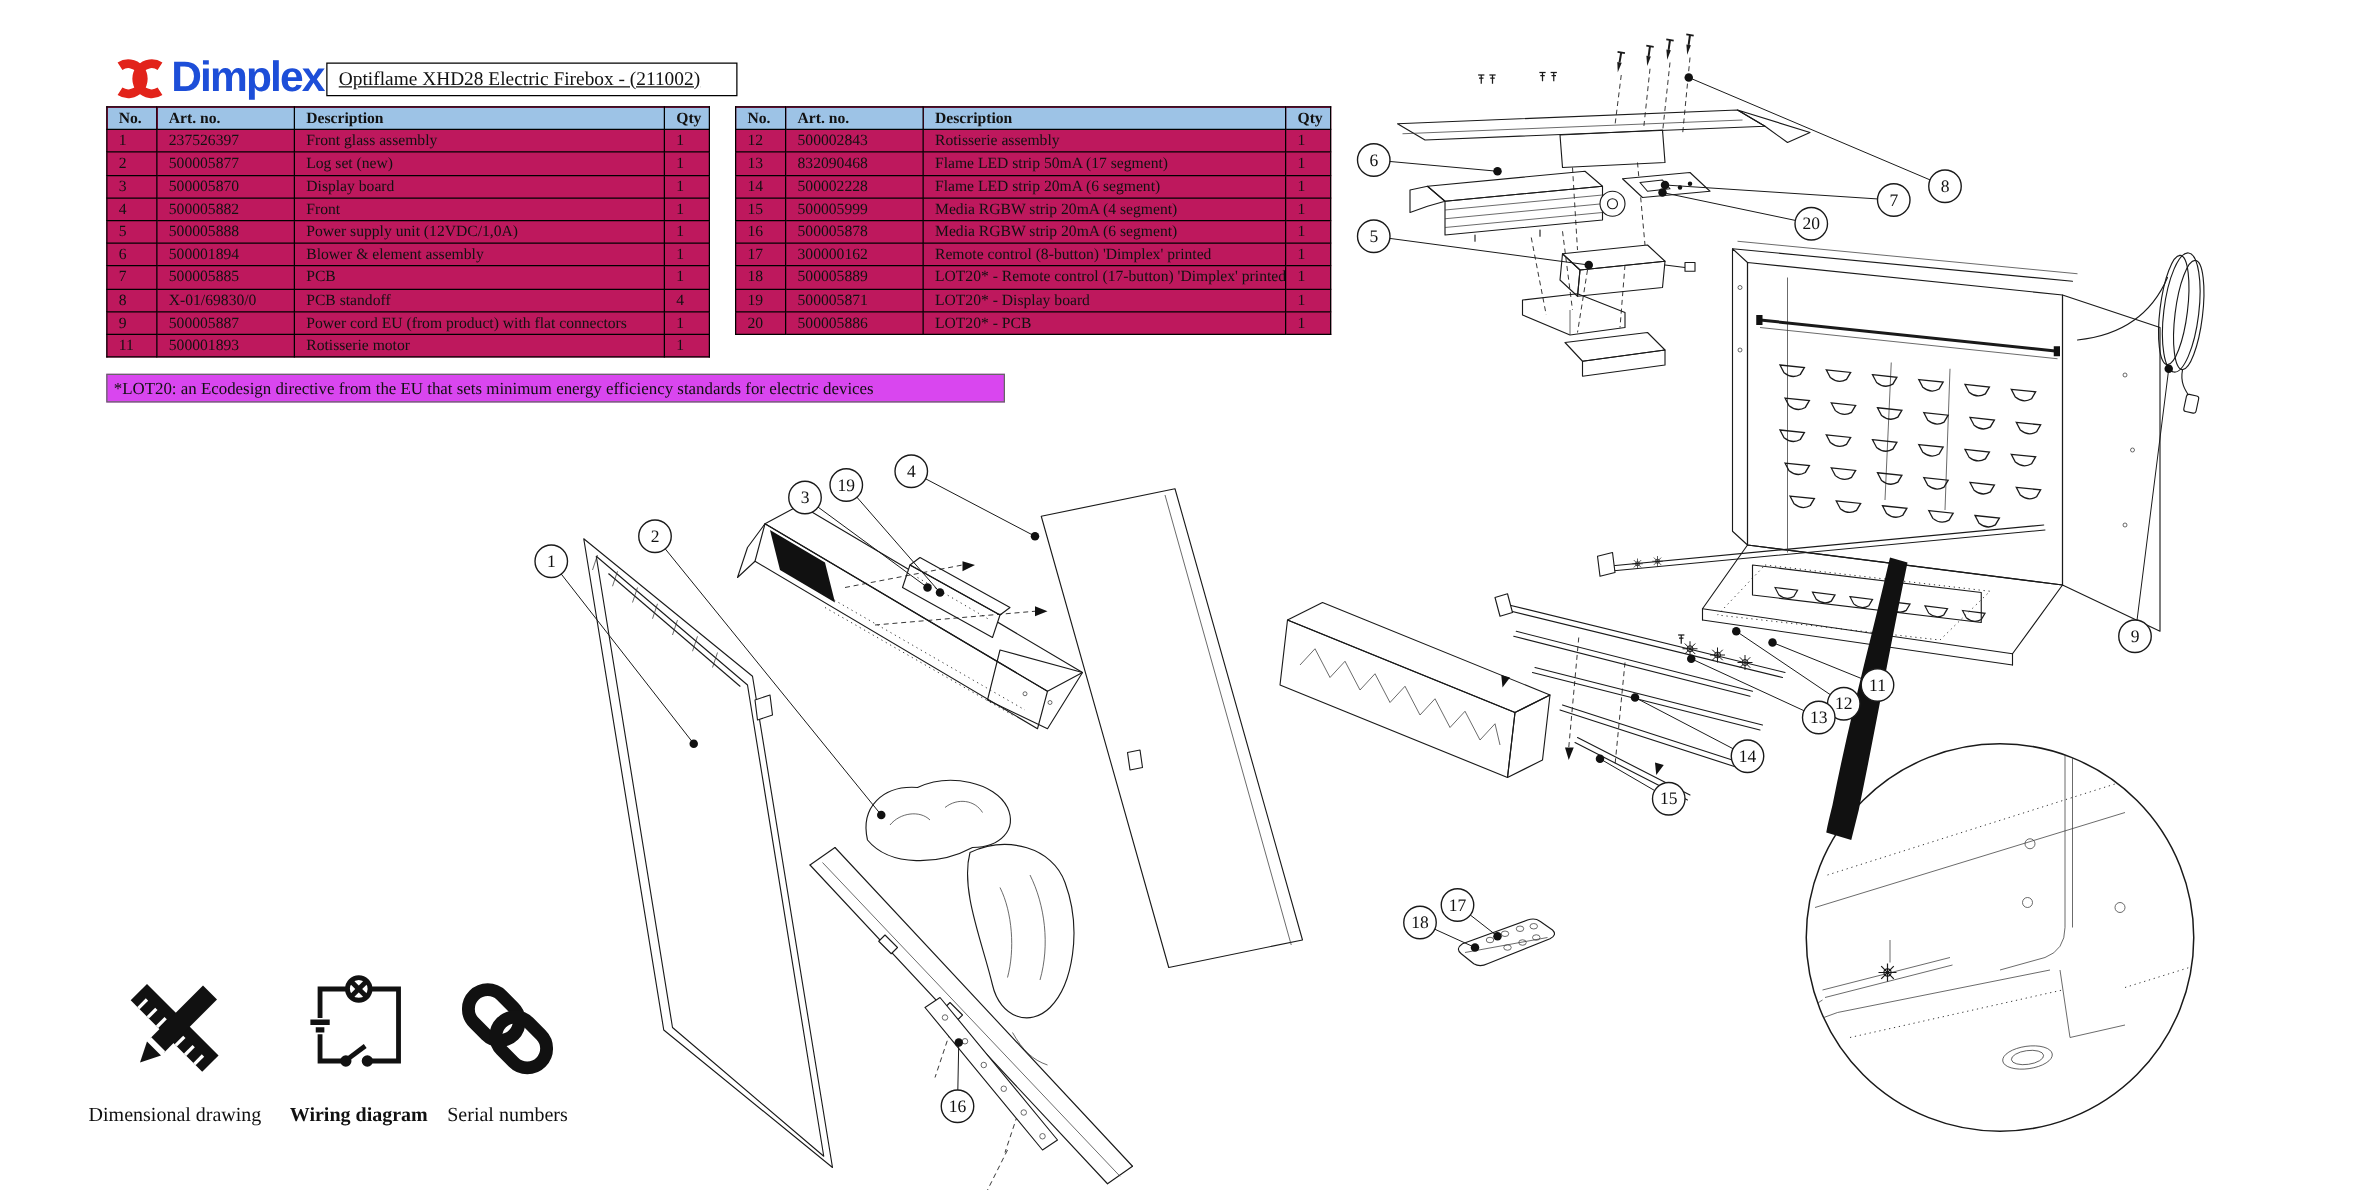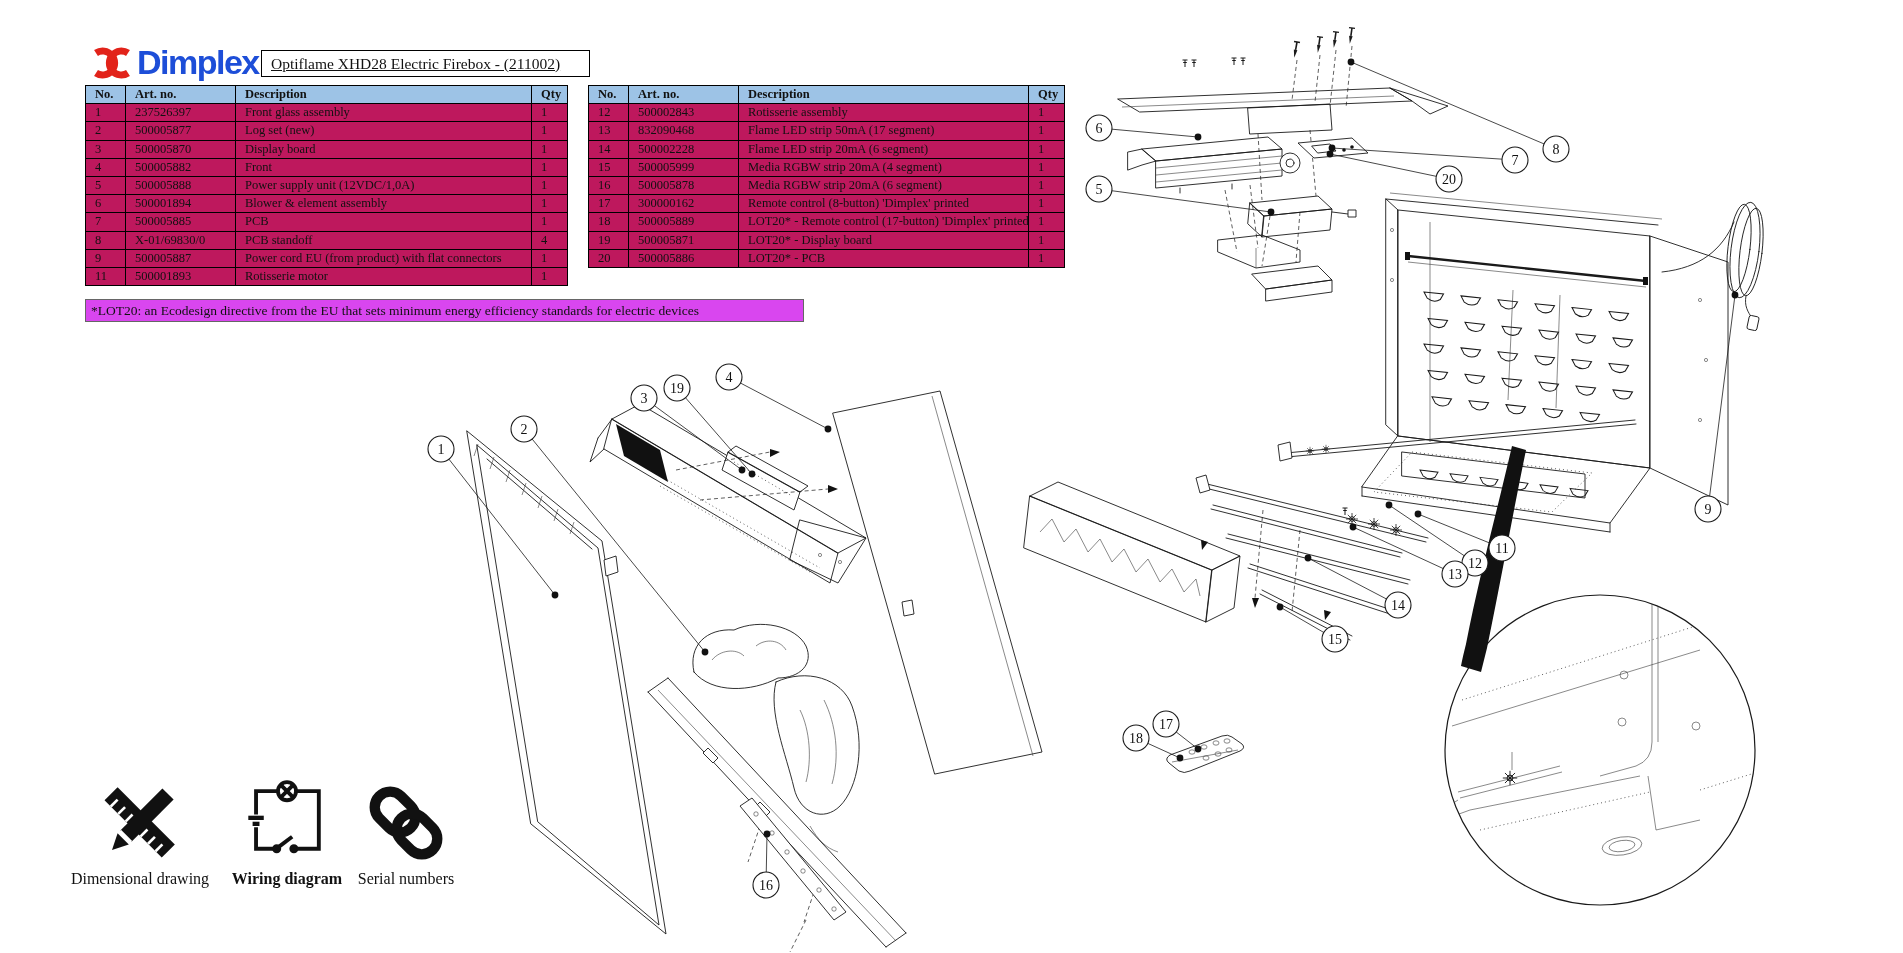--- a/index.html
+++ b/index.html
@@ -25,21 +25,21 @@
   #table-right{left:588px;top:85px;width:477px;}
   col.c-no{width:40px;} col.c-art{width:110px;} col.c-qty{width:36px;}
 
   
   .footnote{position:absolute;left:85px;top:299px;width:712px;height:21px;
             background:#d946ef;border:1px solid #666;display:flex;align-items:center;
             padding-left:5px;font-size:13.5px;}
 
   
   .legend-item{position:absolute;width:180px;display:flex;flex-direction:column;
-               align-items:center;}
+               align-items:center;gap:13px;}
   .legend-item .lbl{font-size:16px;white-space:nowrap;}
   #legend-0{left:50px;top:778px;}
   #legend-1{left:197px;top:780px;font-weight:bold;}
   #legend-2{left:316px;top:780px;text-align:right;}
 
   
   #diagram{position:absolute;left:0;top:0;}
   .ln{fill:none;stroke:#1a1a1a;stroke-width:0.9;stroke-linejoin:round;stroke-linecap:round;}
   .lnw{fill:#fff;stroke:#1a1a1a;stroke-width:0.9;stroke-linejoin:round;}
   .thin{fill:none;stroke:#3a3a3a;stroke-width:0.6;}

